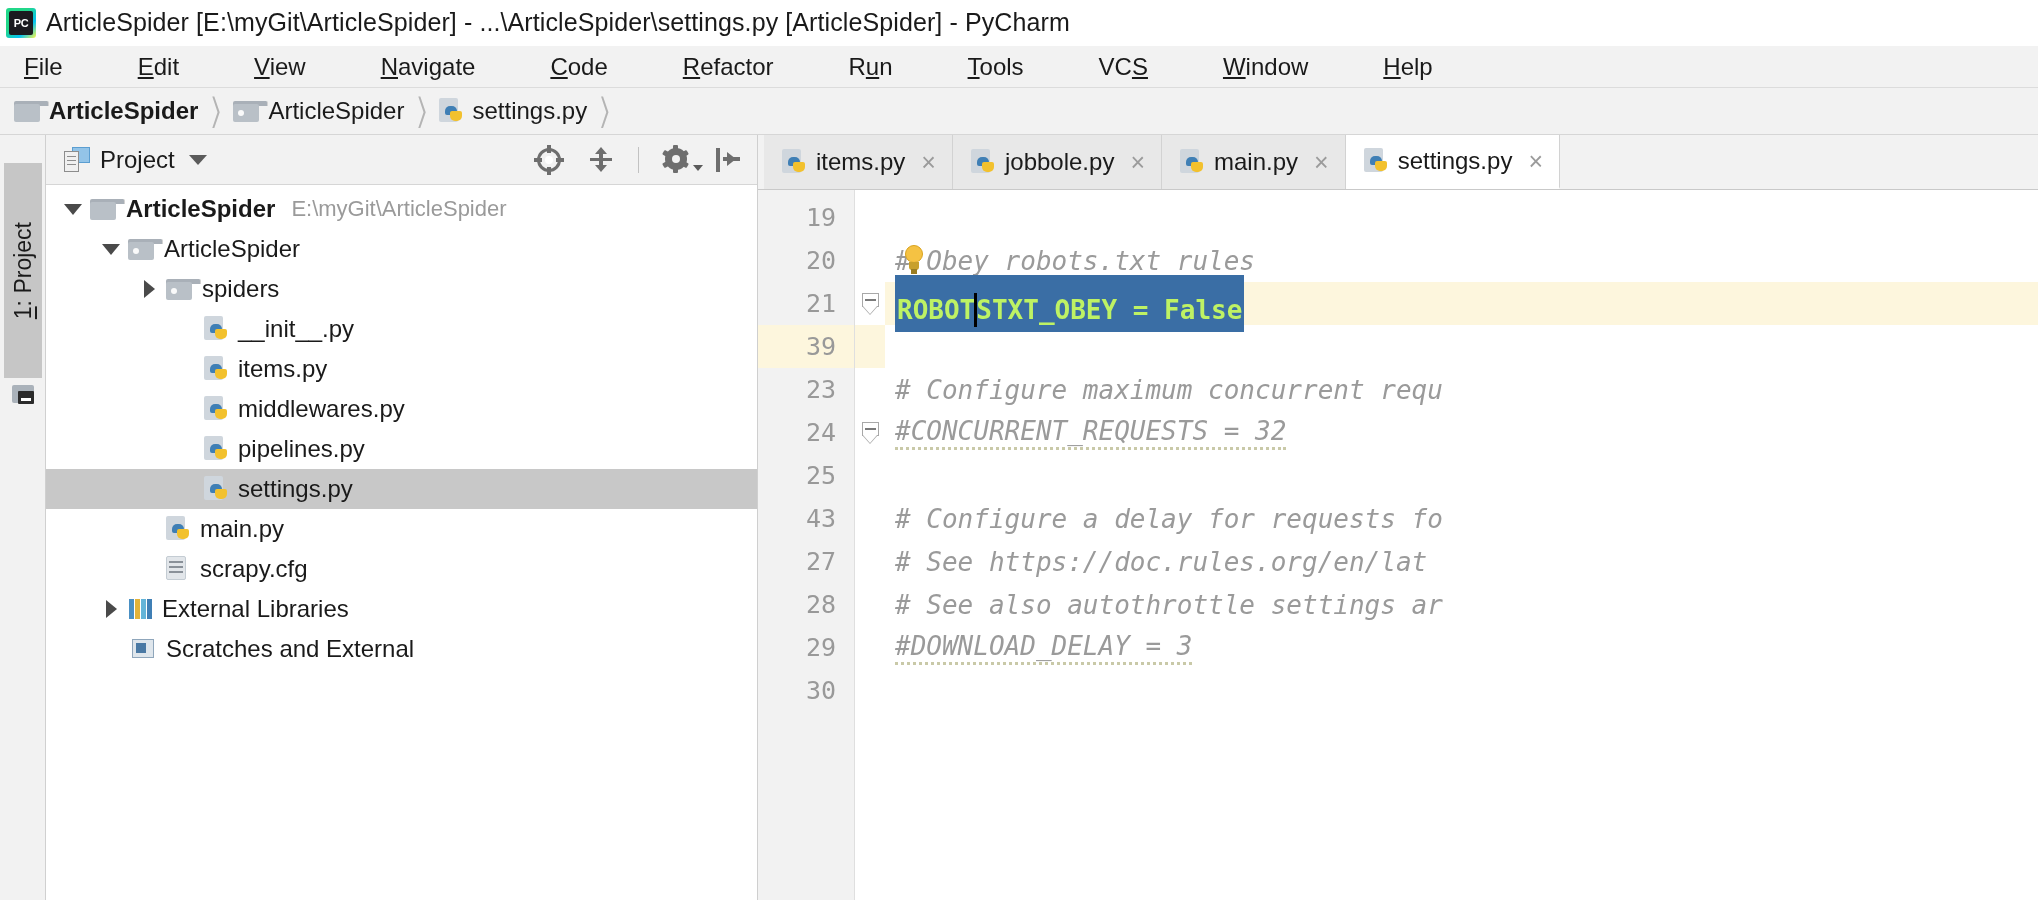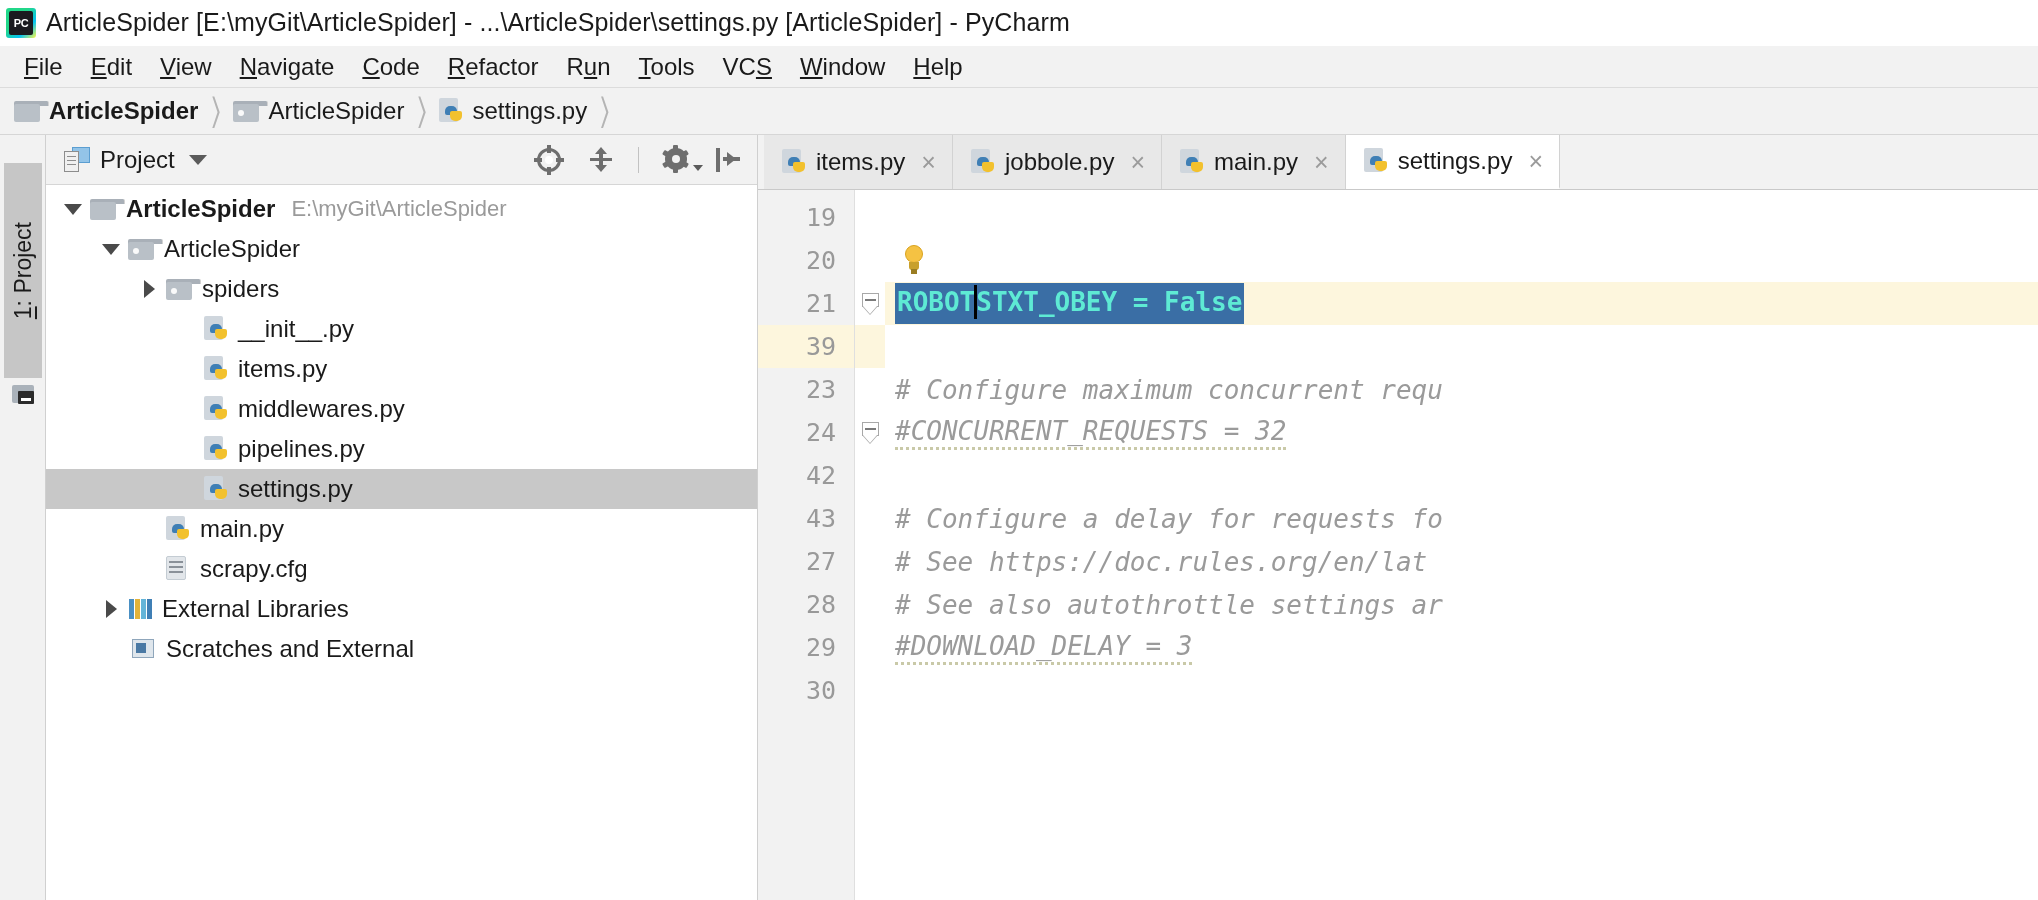--- a/index.html
+++ b/index.html
@@ -38,20 +38,21 @@
     letter-spacing: 0.1px;
   }
 
   
   .menubar {
     height: 42px; flex: 0 0 42px;
     background: #f2f2f2;
     display: flex; align-items: center;
     padding-left: 10px;
     border-bottom: 1px solid #dcdcdc;
+    gap: 47px;
   }
   .menu-item {
     font-size: 24px; color: #1a1a1a;
     padding: 2px 14px; white-space: nowrap; cursor: default;
   }
   .menu-item u { text-decoration: underline; text-underline-offset: 2px; }
 
   
   .breadcrumb {
     height: 47px; flex: 0 0 47px;
@@ -271,22 +272,22 @@
     font-size: 26px; white-space: pre; position: relative;
     padding-left: 10px;
   }
   .cline.current { background: #fdf6dd; }
   .com { color: #9a9a9a; font-style: italic; }
   .squig {
     border-bottom: 3px dotted #c9c9a8;
     padding-bottom: 1px;
   }
   .sel {
-    background: #3a6ea5; color: #5eead4; font-weight: bold;
-    padding: 3px 2px 4px 2px;
+    background: #3a6ea5; color: #bef264; font-weight: bold;
+    padding: 19px 2px 4px 2px;
     position: relative;
   }
   .caret-bar {
     display:inline-block; width: 3px; height: 34px; background:#000;
     vertical-align: middle; position: relative; top: -1px;
     margin: 0 -1px;
   }
   .bulb {
     position: absolute; left: 18px; top: 6px;
     width: 22px; height: 30px; z-index: 5;
@@ -594,21 +595,21 @@
 
       <div class="code-area">
 
         <div class="gutter">
           <div class="gline">19</div>
           <div class="gline">20</div>
           <div class="gline">21</div>
           <div class="gline" style="background:#fdf6dd">39</div>
           <div class="gline">23</div>
           <div class="gline">24</div>
-          <div class="gline">42</div>
+          <div class="gline">25</div>
           <div class="gline">43</div>
           <div class="gline">27</div>
           <div class="gline">28</div>
           <div class="gline">29</div>
           <div class="gline">30</div>
         </div>
 
         <div class="foldcol">
           <div class="fold-row"></div>
           <div class="fold-row"></div>
@@ -639,20 +640,21 @@
         </div>
 
         <div class="codelines">
           <div class="cline">
             <span class="com"></span>
           </div>
           <div class="cline">
             <span class="bulb">
               <i class="glass"></i><i class="base"></i><i class="stem"></i>
             </span>
+            <span class="com"># Obey robots.txt rules</span>
           </div>
           <div class="cline current">
             <span class="sel"><span>ROBOT</span><span class="caret-bar"></span><span>STXT_OBEY = False</span></span>
           </div>
           <div class="cline">
             <span class="com"></span>
           </div>
           <div class="cline">
             <span class="com"># Configure maximum concurrent requ</span>
           </div>

